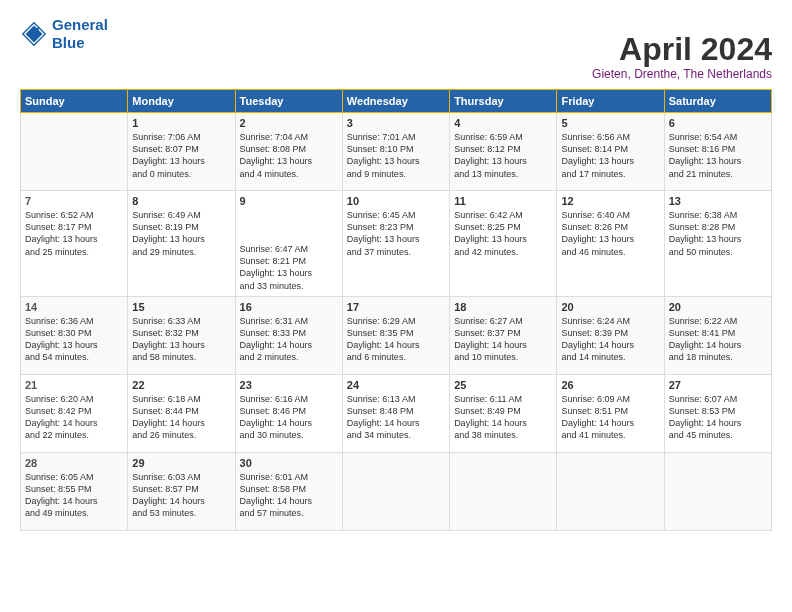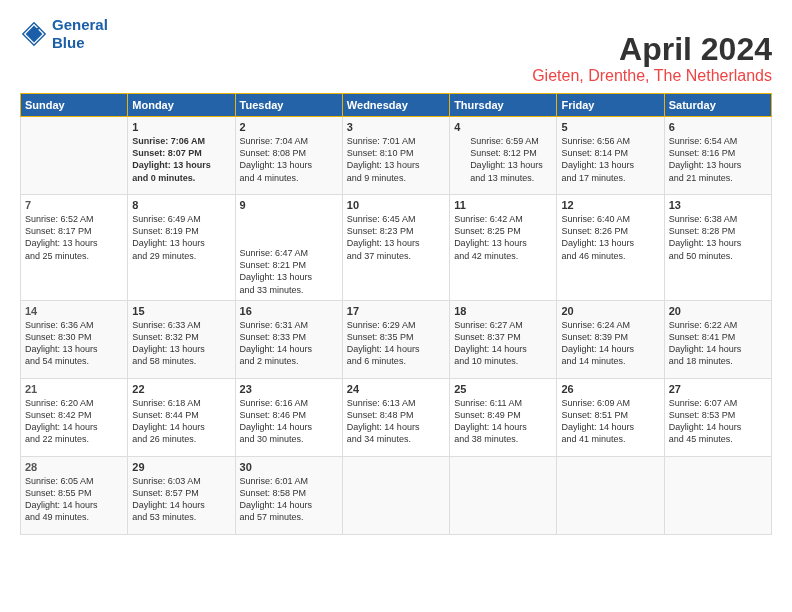--- a/index.html
+++ b/index.html
@@ -43,22 +43,22 @@
       text-align: right;
       margin-top: 16px;
     }
     .month-title {
       font-size: 32px;
       font-weight: bold;
       color: #333;
       line-height: 1.1;
     }
     .subtitle {
-      font-size: 16px;
-      color: #ef4444;
+      font-size: 12px;
+      color: #701a75;
     }
     table {
       width: 100%;
       border-collapse: collapse;
       table-layout: fixed;
     }
     thead tr th {
       background-color: #2563a8;
       color: #fff;
       font-size: 11px;
@@ -128,42 +128,42 @@
         <th>Thursday</th>
         <th>Friday</th>
         <th>Saturday</th>
       </tr>
     </thead>
     <tbody id="calendar-body">
     <tr>
           <td></td>
           <td>
             <span class="day-num">1</span>
-            <div class="cell-content" style="white-space: pre-line; font-weight: bold;">Sunrise: 7:06 AM
+            <div class="cell-content" style="white-space: pre-line;">Sunrise: 7:06 AM
 Sunset: 8:07 PM
 Daylight: 13 hours
 and 0 minutes.</div>
           </td>
           <td>
             <span class="day-num">2</span>
             <div class="cell-content" style="white-space: pre-line;">Sunrise: 7:04 AM
 Sunset: 8:08 PM
 Daylight: 13 hours
 and 4 minutes.</div>
           </td>
           <td>
             <span class="day-num">3</span>
             <div class="cell-content" style="white-space: pre-line;">Sunrise: 7:01 AM
 Sunset: 8:10 PM
 Daylight: 13 hours
 and 9 minutes.</div>
           </td>
           <td>
             <span class="day-num">4</span>
-            <div class="cell-content" style="white-space: pre-line; margin-left: 16px;">Sunrise: 6:59 AM
+            <div class="cell-content" style="white-space: pre-line;">Sunrise: 6:59 AM
 Sunset: 8:12 PM
 Daylight: 13 hours
 and 13 minutes.</div>
           </td>
           <td>
             <span class="day-num">5</span>
             <div class="cell-content" style="white-space: pre-line;">Sunrise: 6:56 AM
 Sunset: 8:14 PM
 Daylight: 13 hours
 and 17 minutes.</div>

